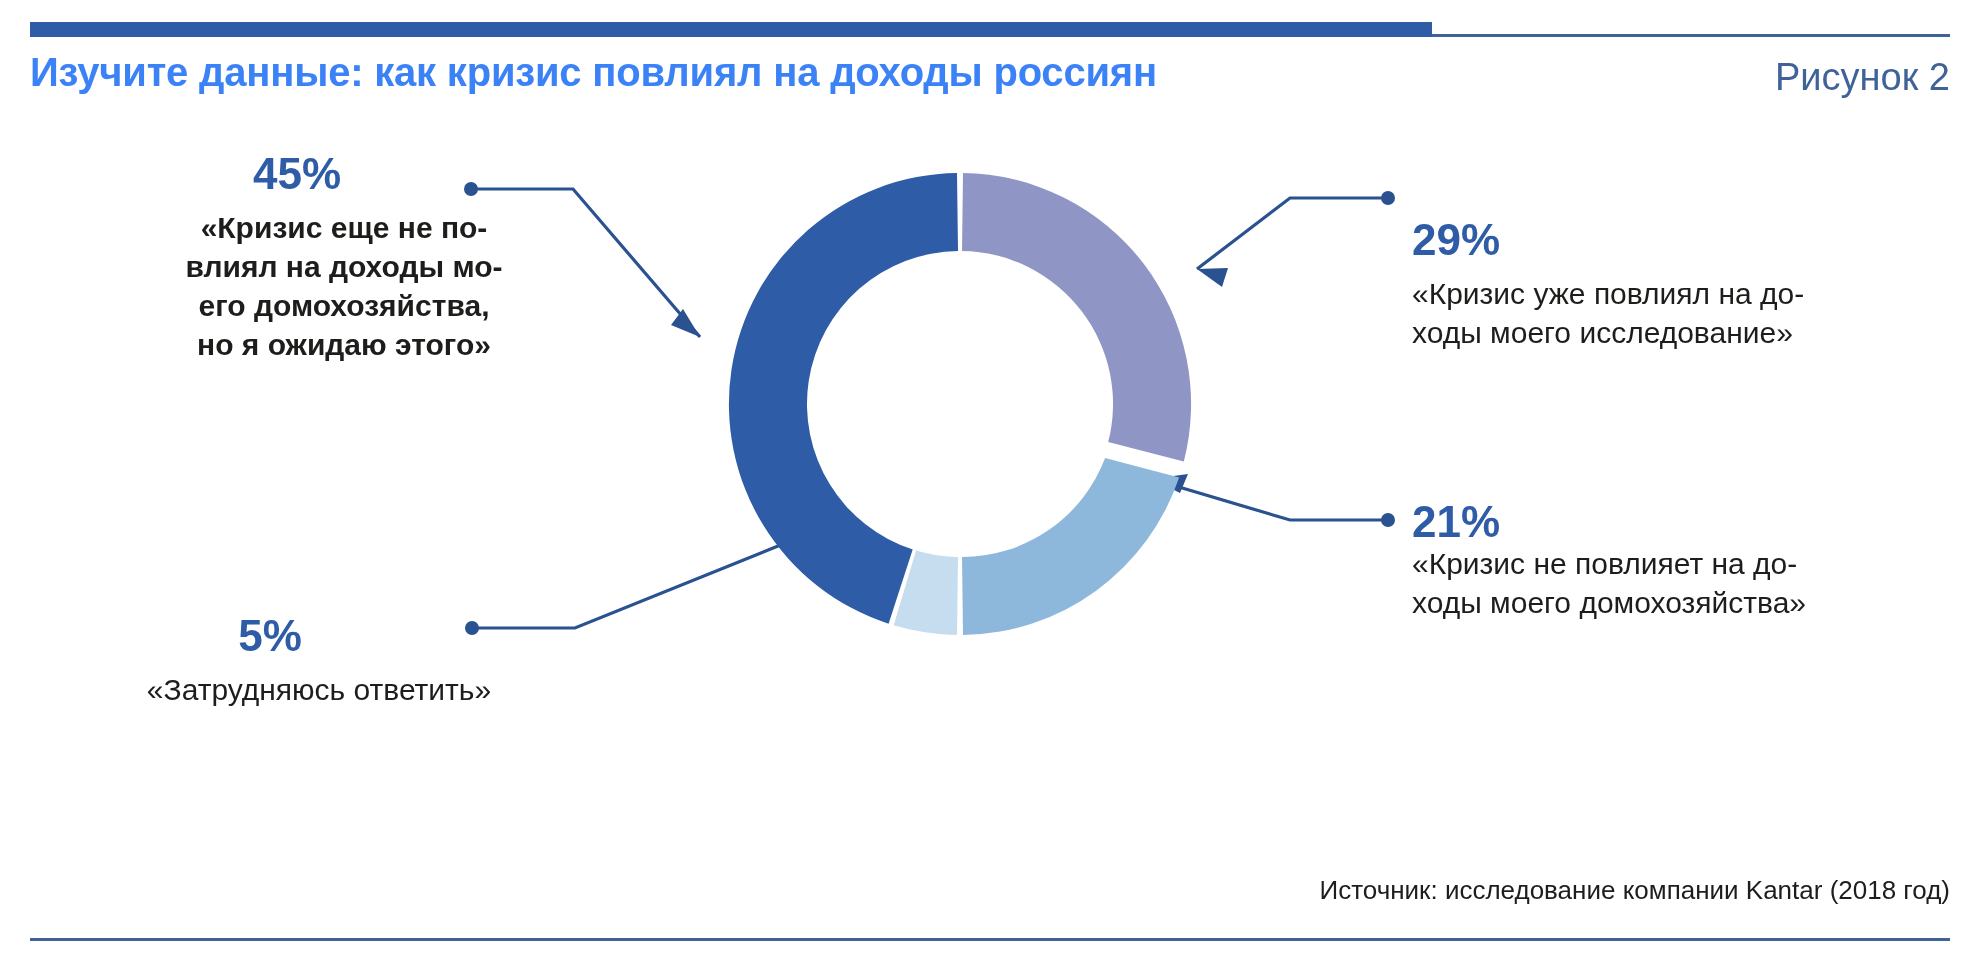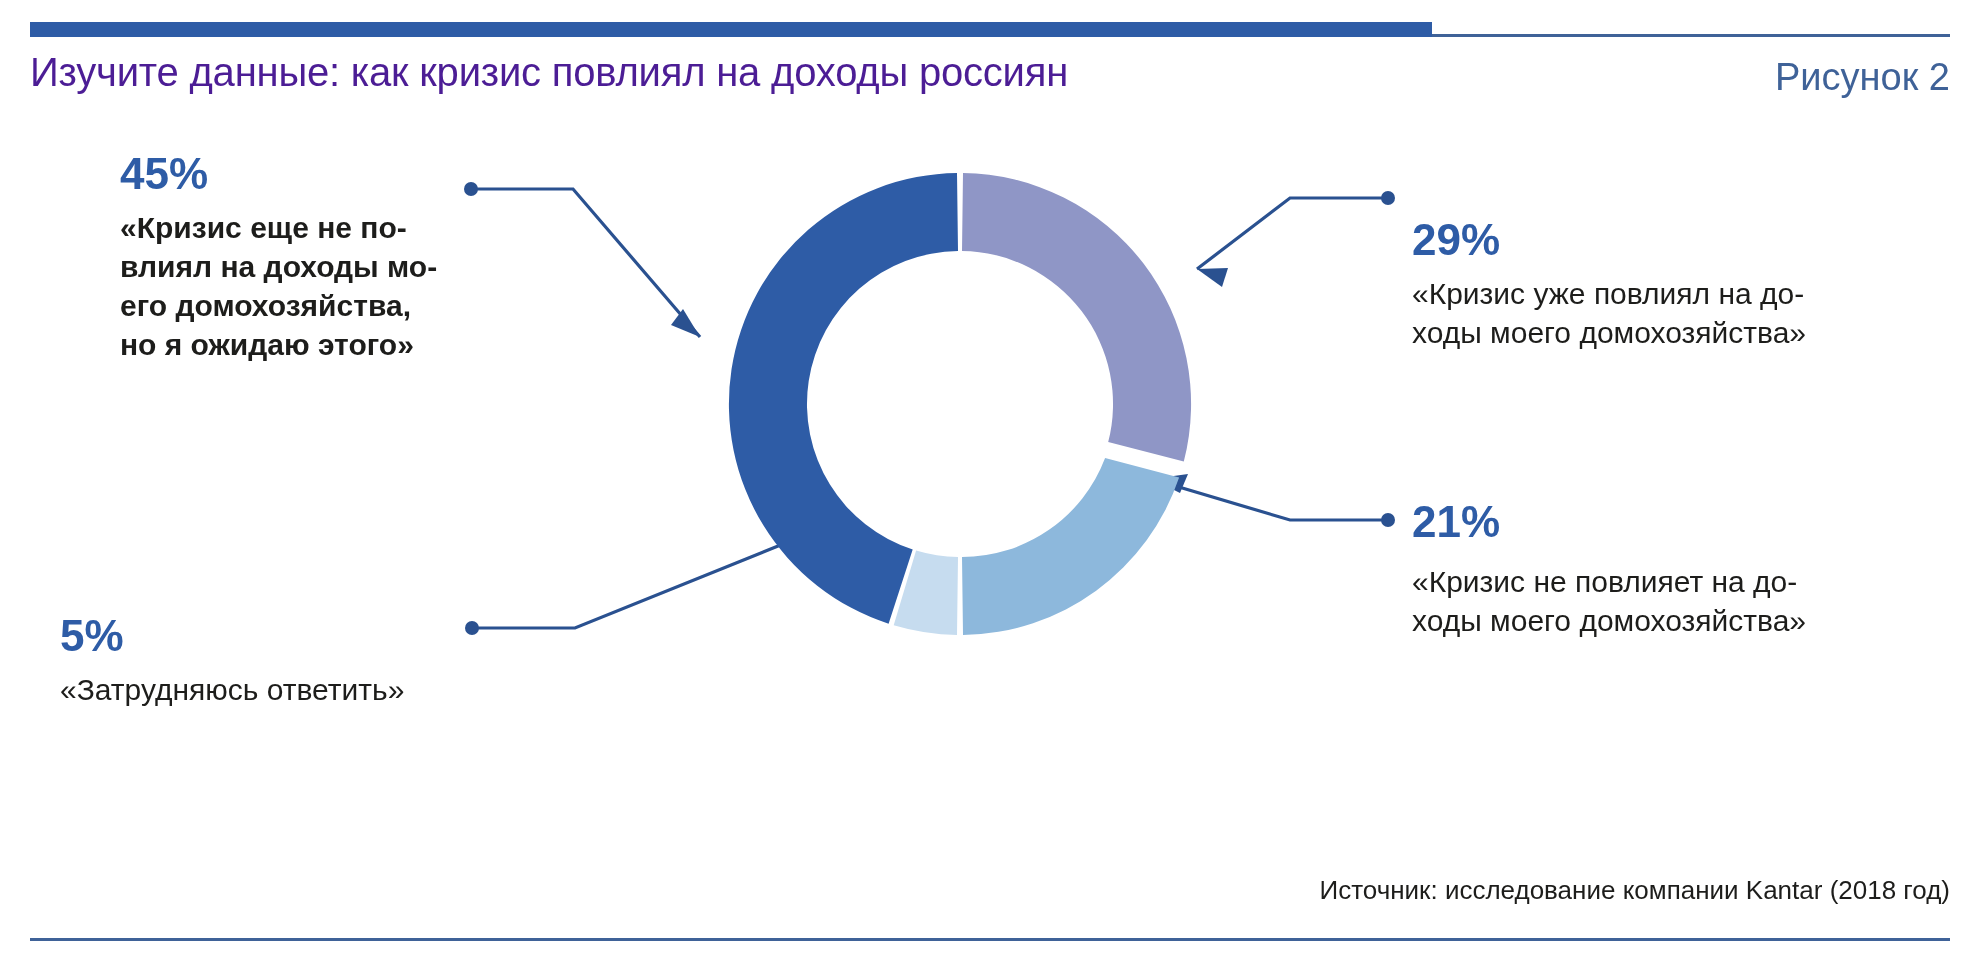--- a/index.html
+++ b/index.html
@@ -31,22 +31,22 @@
     top: 22px;
     width: 1402px;
     height: 15px;
     background: #2e5ca6;
   }
   #page-title {
     position: absolute;
     left: 30px;
     top: 50px;
     font-size: 40px;
-    font-weight: normal;
-    color: #4c1d95;
+    font-weight: bold;
+    color: #3b82f6;
     letter-spacing: -0.2px;
     white-space: nowrap;
   }
   #figure-label {
     position: absolute;
     right: 32px;
     top: 56px;
     font-size: 38px;
     color: #3f6298;
     white-space: nowrap;
@@ -86,33 +86,33 @@
     color: #2e5ca6;
     line-height: 1.0;
     white-space: nowrap;
   }
   .callout-text {
     font-size: 30px;
     line-height: 1.30;
     color: #1d1d1b;
     white-space: pre-line;
   }
-  .align-right { text-align: left; }
+  .align-right { text-align: center; }
   .align-left  { text-align: left; }
 
   #callout-45 { left: 120px; top: 48px; width: 450px; }
   #callout-45 .callout-pct  { margin-bottom: 12px; padding-right: 96px; }
   #callout-45 .callout-text { padding-right: 2px; font-weight: bold; }
 
   #callout-29 { left: 1400px; top: 74px; width: 560px; margin-top: 40px; }
   #callout-29 .callout-pct  { margin-bottom: 12px; padding-left: 12px; }
   #callout-29 .callout-text { padding-left: 12px; }
 
   #callout-21 { left: 1400px; top: 396px; width: 560px; }
-  #callout-21 .callout-pct  { margin-bottom: 18px; padding-left: 12px; }
+  #callout-21 .callout-pct  { margin-bottom: 0; padding-left: 12px; }
   #callout-21 .callout-text { padding-left: 12px; }
 
   #callout-5 { left: 60px; top: 510px; width: 520px; }
   #callout-5 .callout-pct  { margin-bottom: 12px; padding-right: 100px; }
   #callout-5 .callout-text { padding-right: 2px; }
 
   
   #source-note {
     position: absolute;
     right: 32px;
@@ -194,21 +194,21 @@
     <div class="callout-pct align-right">45%</div>
     <div class="callout-text align-right">«Кризис еще не по-
 влиял на доходы мо-
 его домохозяйства,
 но я ожидаю этого»</div>
   </div>
 
   <div class="callout" id="callout-29">
     <div class="callout-pct align-left">29%</div>
     <div class="callout-text align-left">«Кризис уже повлиял на до-
-ходы моего домохозяйства»</div>
+ходы моего исследование»</div>
   </div>
 
   <div class="callout" id="callout-21">
     <div class="callout-pct align-left">21%</div>
     <div class="callout-text align-left">«Кризис не повлияет на до-
 ходы моего домохозяйства»</div>
   </div>
 
   <div class="callout" id="callout-5">
     <div class="callout-pct align-right">5%</div>

